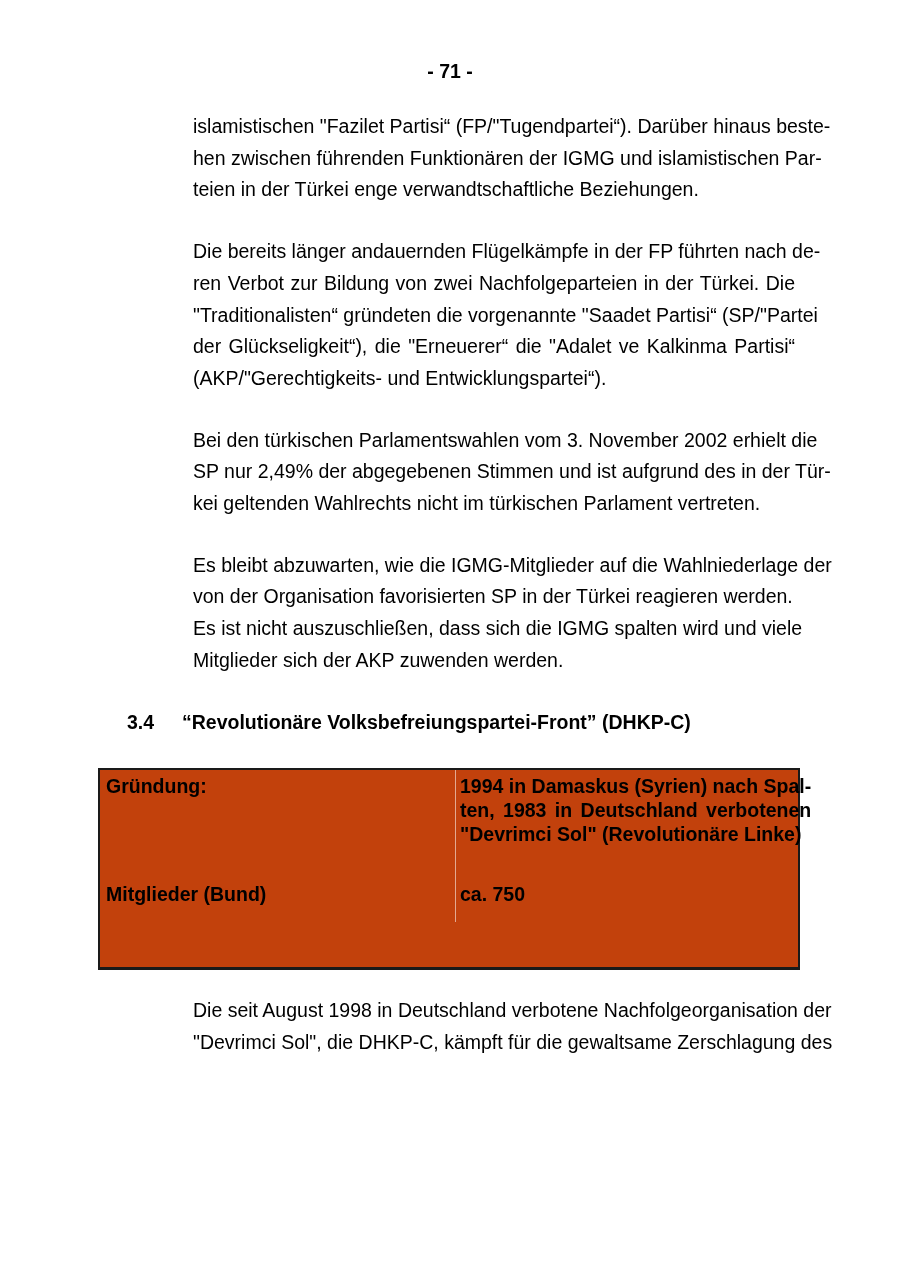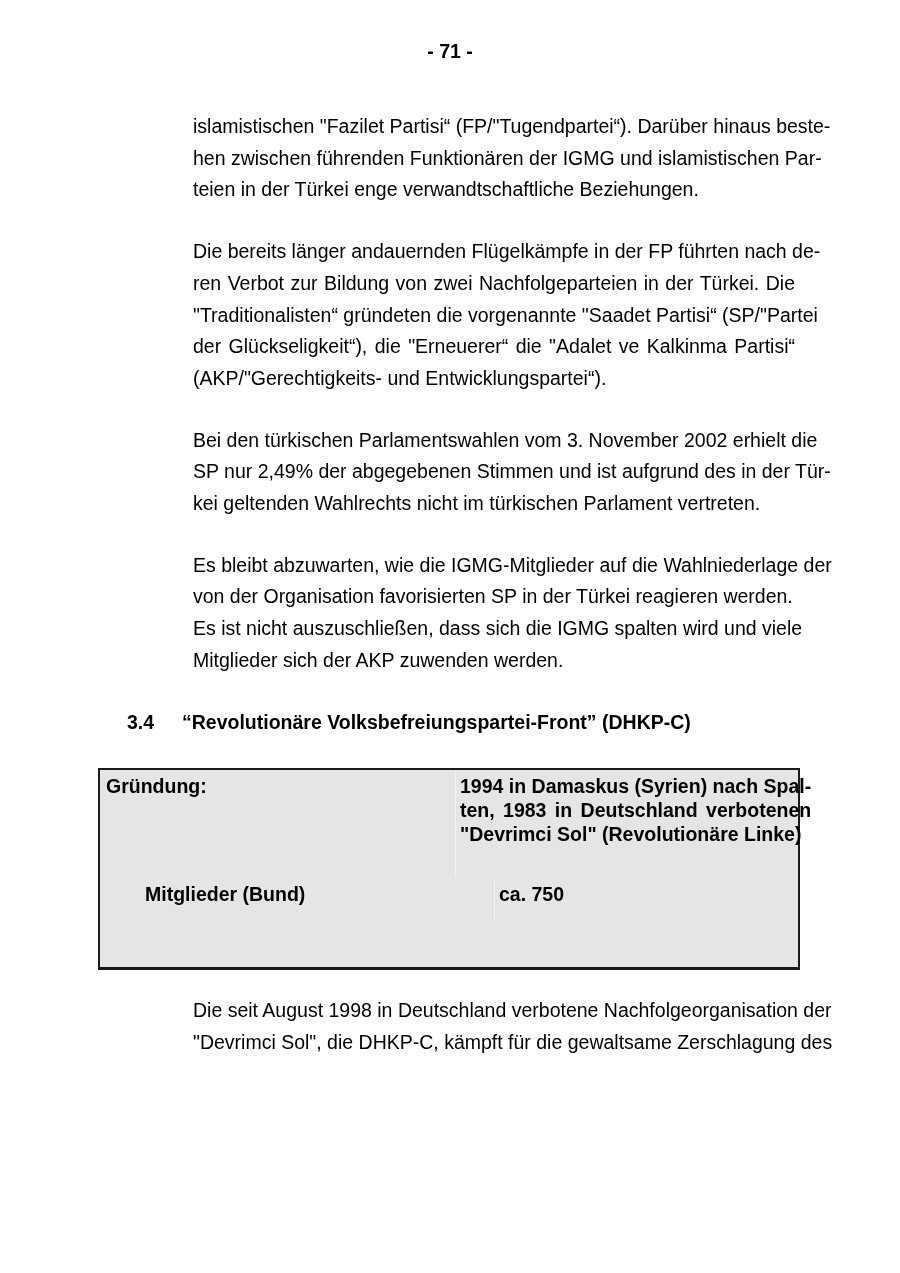--- a/index.html
+++ b/index.html
@@ -6,21 +6,21 @@
   body {
     width: 900px; height: 1273px;
     background: #ffffff;
     font-family: "Liberation Sans", "DejaVu Sans", sans-serif;
     color: #000000;
     position: relative;
     overflow: hidden;
   }
   .page-number {
     position: absolute;
-    top: 40px; left: 0; width: 900px;
+    top: 60px; left: 0; width: 900px;
     text-align: center;
     font-weight: bold;
     font-size: 19.5px;
     line-height: 23px;
   }
   .content {
     position: absolute;
     left: 193px; top: 111px;
     width: 602px;
     font-size: 19.5px;
@@ -52,21 +52,21 @@
     border-style: solid;
     border-width: 2px 2px 3px 2px;
   }
   .ib-row {
     display: grid;
     grid-template-columns: 355px 1fr;
     font-weight: bold;
     line-height: 24px;
   }
   .ib-row:nth-child(1) { height: 108px; }
-  .ib-row:nth-child(2) { height: 44px; padding-left: 39px; }
+  .ib-row:nth-child(2) { height: 44px; }
   .ib-row:nth-child(3) { height: 45px; }
   .ib-label { padding: 4px 6px 0 6px; }
   .ib-value {
     padding: 4px 5px 0 4px;
     border-left: 1px solid rgba(255,255,255,0.55);
   }
   .ib-value .line { line-height: 24px; }
 </style>
 </head>
 <body>
@@ -98,21 +98,21 @@
         <div class="line j">Es ist nicht auszuschließen, dass sich die IGMG spalten wird und viele</div>
         <div class="line">Mitglieder sich der AKP zuwenden werden.</div>
       </div>
     </div>
 
   <div class="heading">
     <span class="h-num">3.4</span>
     <span class="h-title">“Revolutionäre Volksbefreiungspartei-Front” (DHKP-C)</span>
   </div>
 
-  <div class="infobox" id="infobox" style="background: #e5e5e5; border-color: rgb(26, 26, 26);">
+  <div class="infobox" id="infobox" style="background: #c2410c; border-color: rgb(26, 26, 26);">
       <div class="ib-row">
         <div class="ib-label">Gründung:</div>
         <div class="ib-value">
           <div class="line j">1994 in Damaskus (Syrien) nach Spal-</div>
           <div class="line j">ten, 1983 in Deutschland verbotenen</div>
           <div class="line">"Devrimci Sol" (Revolutionäre Linke)</div>
         </div>
       </div>
       <div class="ib-row">
         <div class="ib-label">Mitglieder (Bund)</div>

